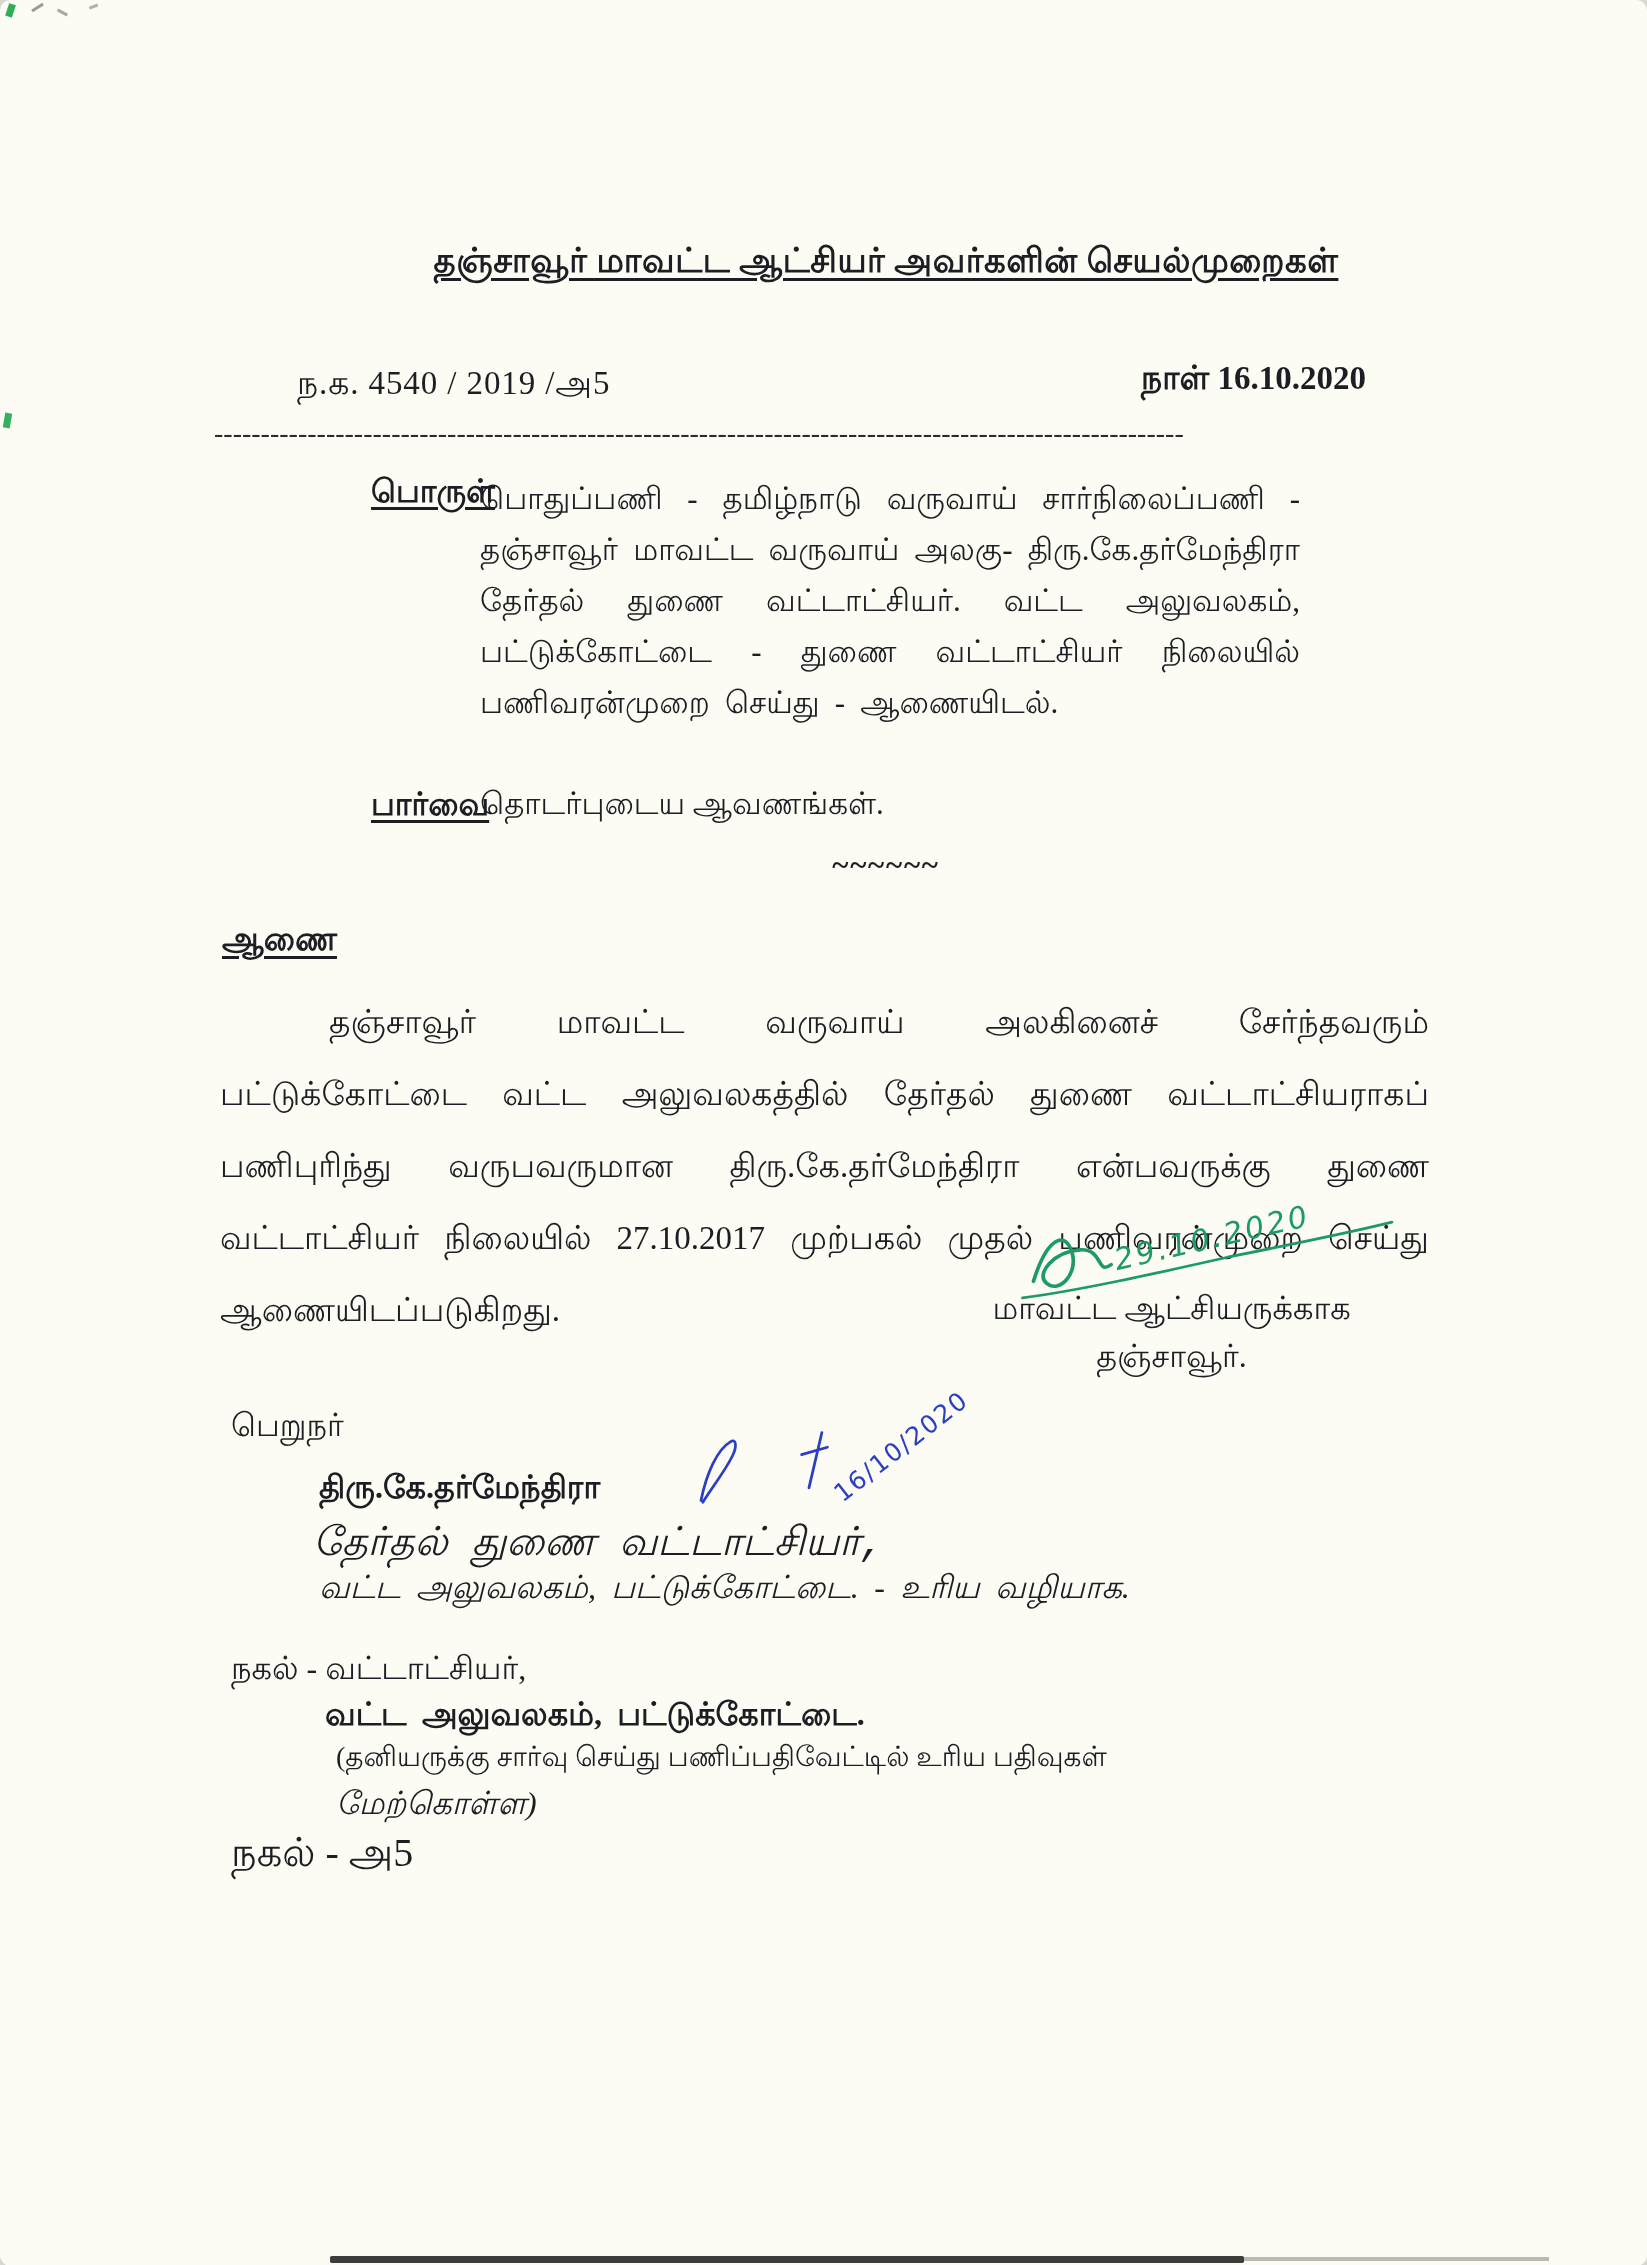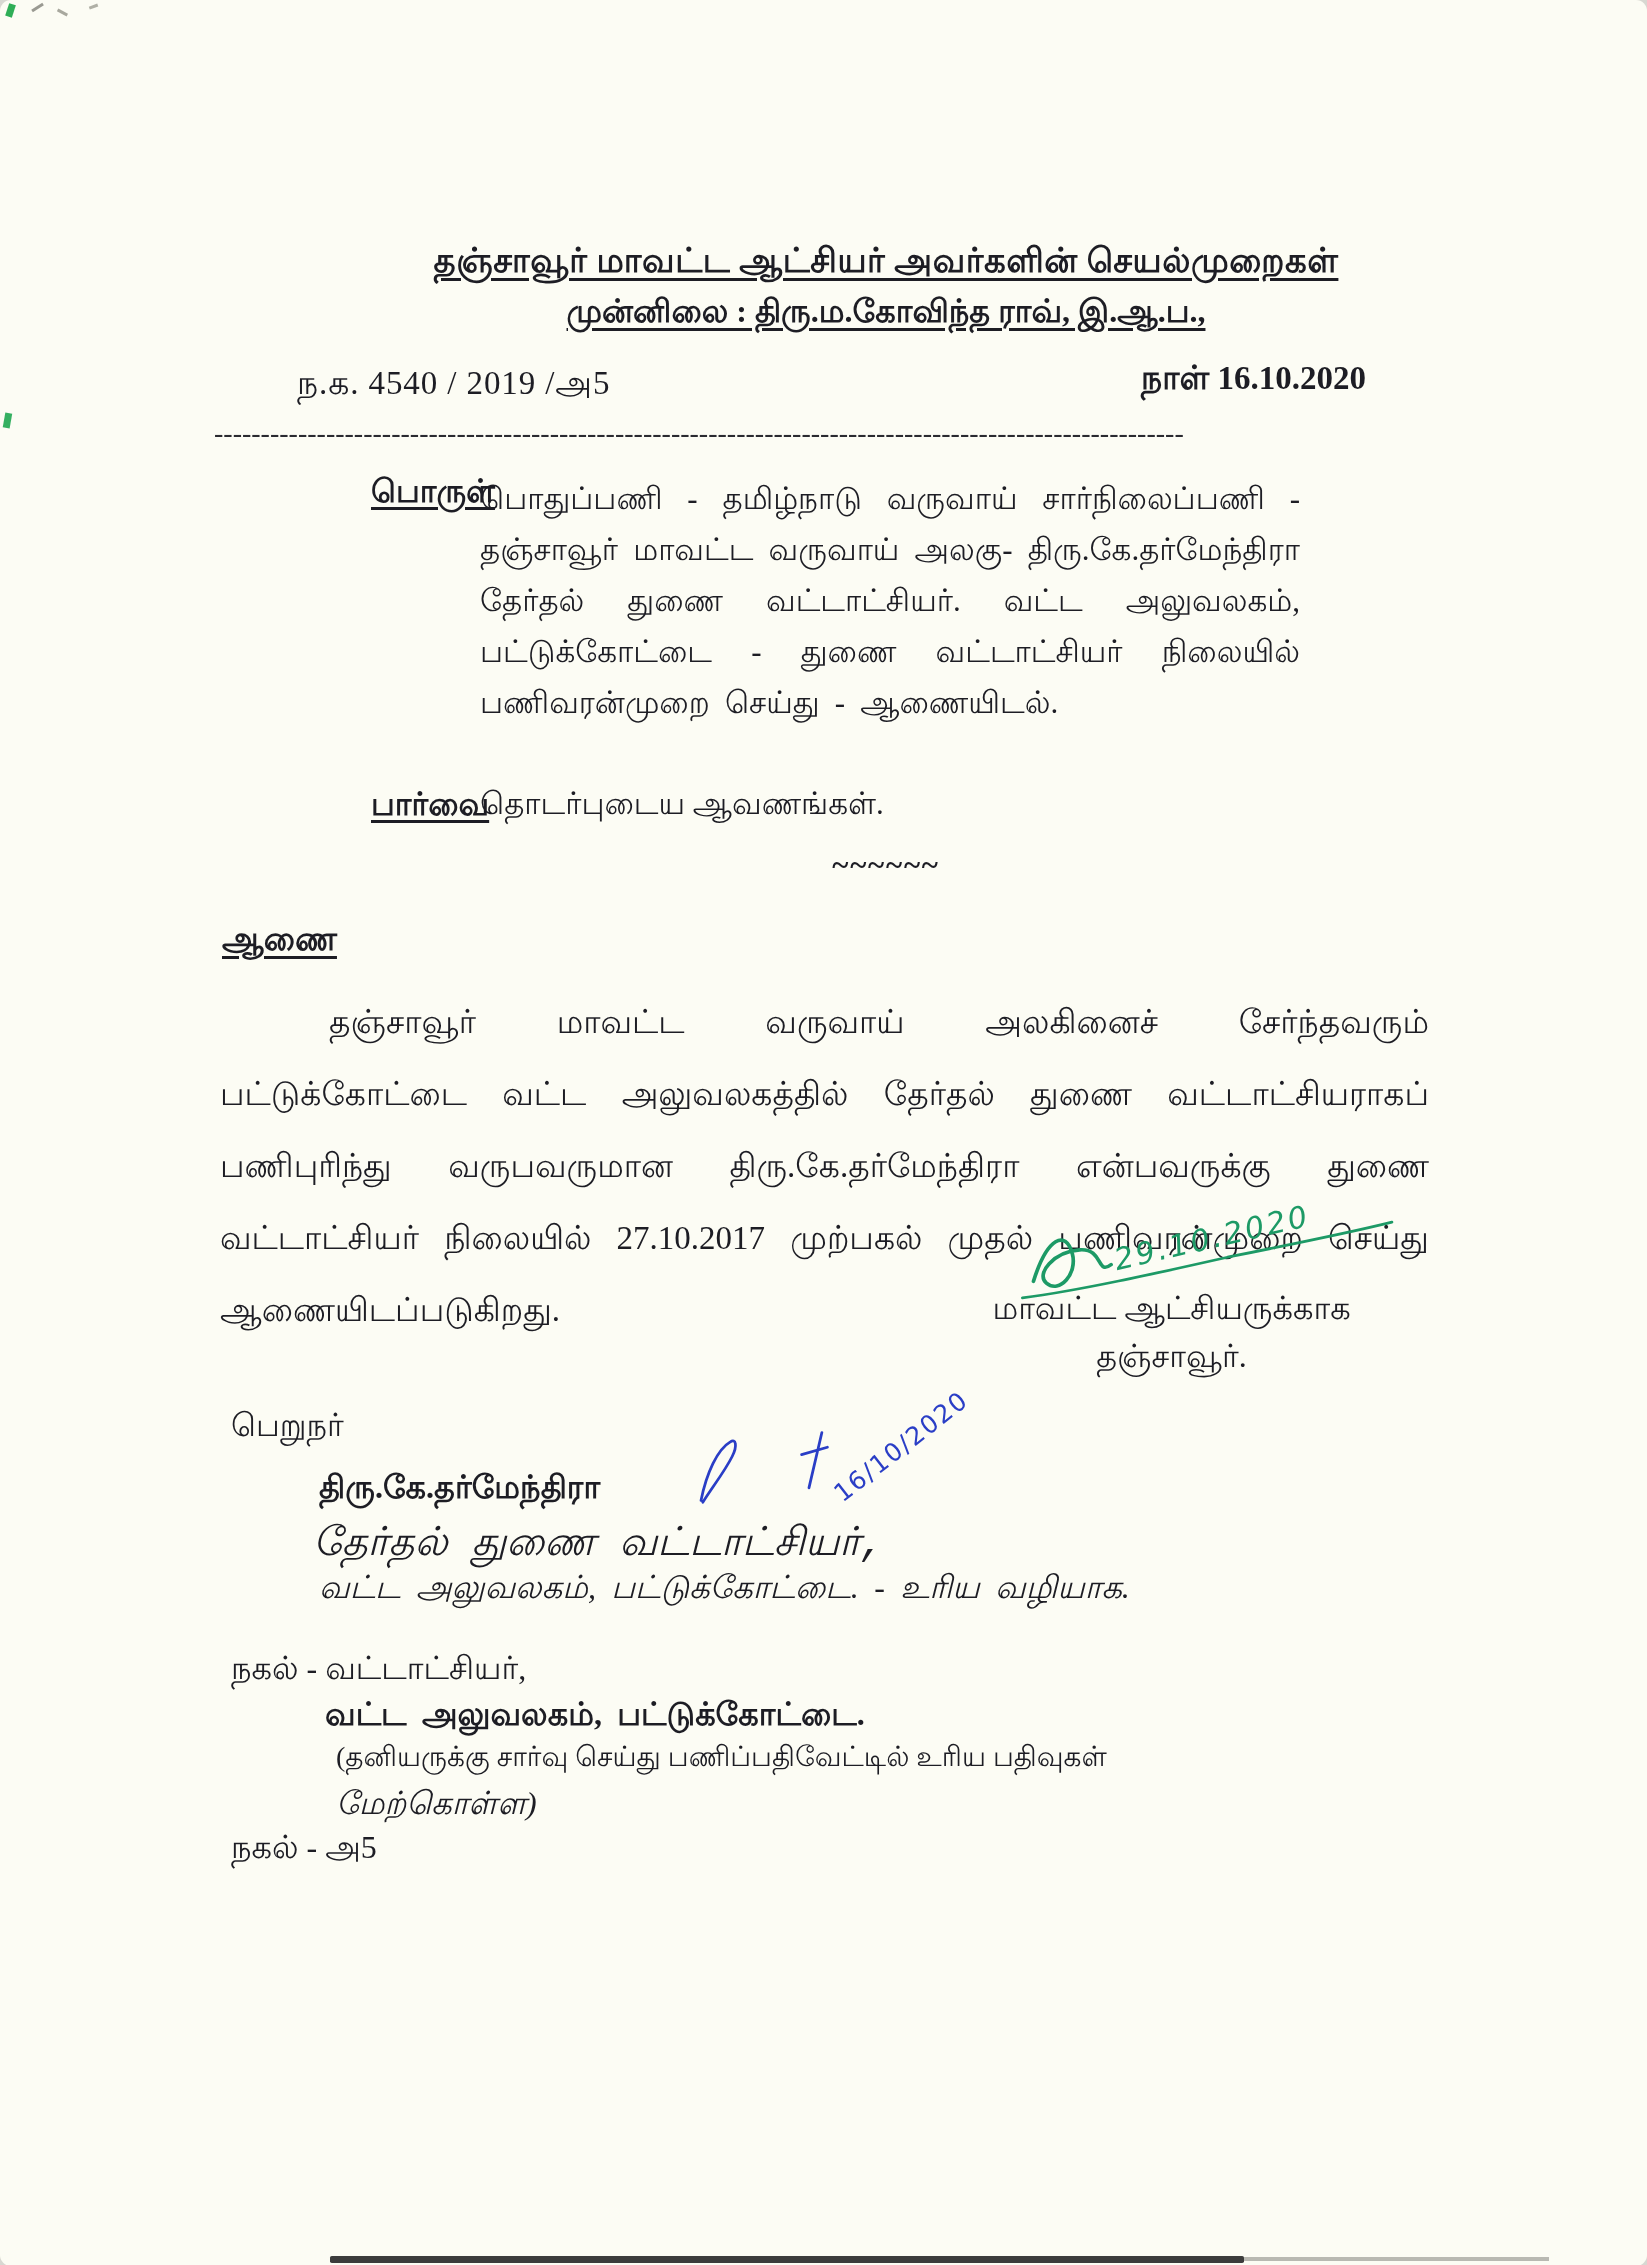--- a/index.html
+++ b/index.html
@@ -95,21 +95,21 @@
     font-size: 25px; color: #2a3ec6;
     transform: rotate(-38deg);
     letter-spacing: 1.8px;
     white-space: nowrap;
   }
 
   .copies-1 { left: 231px; top: 1650px; font-size: 32px; }
   .copies-2 { left: 325px; top: 1696px; font-size: 32px; word-spacing: 7.4px; font-weight: bold; }
   .copies-3 { left: 336px; top: 1741px; font-size: 28px; }
   .copies-4 { left: 336px; top: 1785px; font-size: 32px; font-style: italic; }
-  .copies-5 { left: 231px; top: 1829px; font-size: 32px; }
+  .copies-5 { left: 231px; top: 1829px; font-size: 40px; }
 
   
   .artifact { pointer-events: none; }
   .scan-bottom-line {
     left: 330px; top: 2256px; width: 914px; height: 6.5px;
     background: #3c3c3c; border-radius: 1.8px;
   }
   .scan-bottom-line-light {
     left: 1244px; top: 2257px; width: 305px; height: 3.7px;
     background: #b9b9b2;
@@ -127,21 +127,20 @@
 
   <div class="abs artifact speck-green-1"></div>
   <div class="abs artifact speck-gray-1"></div>
   <div class="abs artifact speck-gray-2"></div>
   <div class="abs artifact speck-gray-3"></div>
   <div class="abs artifact speck-green-2"></div>
   <div class="abs artifact scan-bottom-line"></div>
   <div class="abs artifact scan-bottom-line-light"></div>
 
   <div class="abs doc-title">தஞ்சாவூர் மாவட்ட ஆட்சியர் அவர்களின் செயல்முறைகள்</div>
-  <div class="abs doc-subtitle">முன்னிலை : திரு.ம.கோவிந்த ராவ், இ.ஆ.ப.,</div>
 
   <div class="abs ref-number">ந.க. 4540 / 2019 /அ5</div>
   <div class="abs ref-date">நாள் 16.10.2020</div>
 
   <div class="abs dashed-sep">--------------------------------------------------------------------------------------------------------</div>
 
   <div class="abs subject-label">பொருள்</div>
   <div class="abs subject-text">பொதுப்பணி - தமிழ்நாடு வருவாய் சார்நிலைப்பணி - தஞ்சாவூர் மாவட்ட வருவாய் அலகு- திரு.கே.தர்மேந்திரா தேர்தல் துணை வட்டாட்சியர். வட்ட அலுவலகம், பட்டுக்கோட்டை - துணை வட்டாட்சியர் நிலையில் பணிவரன்முறை செய்து - ஆணையிடல்.</div>
 
   <div class="abs reference-label">பார்வை</div>

